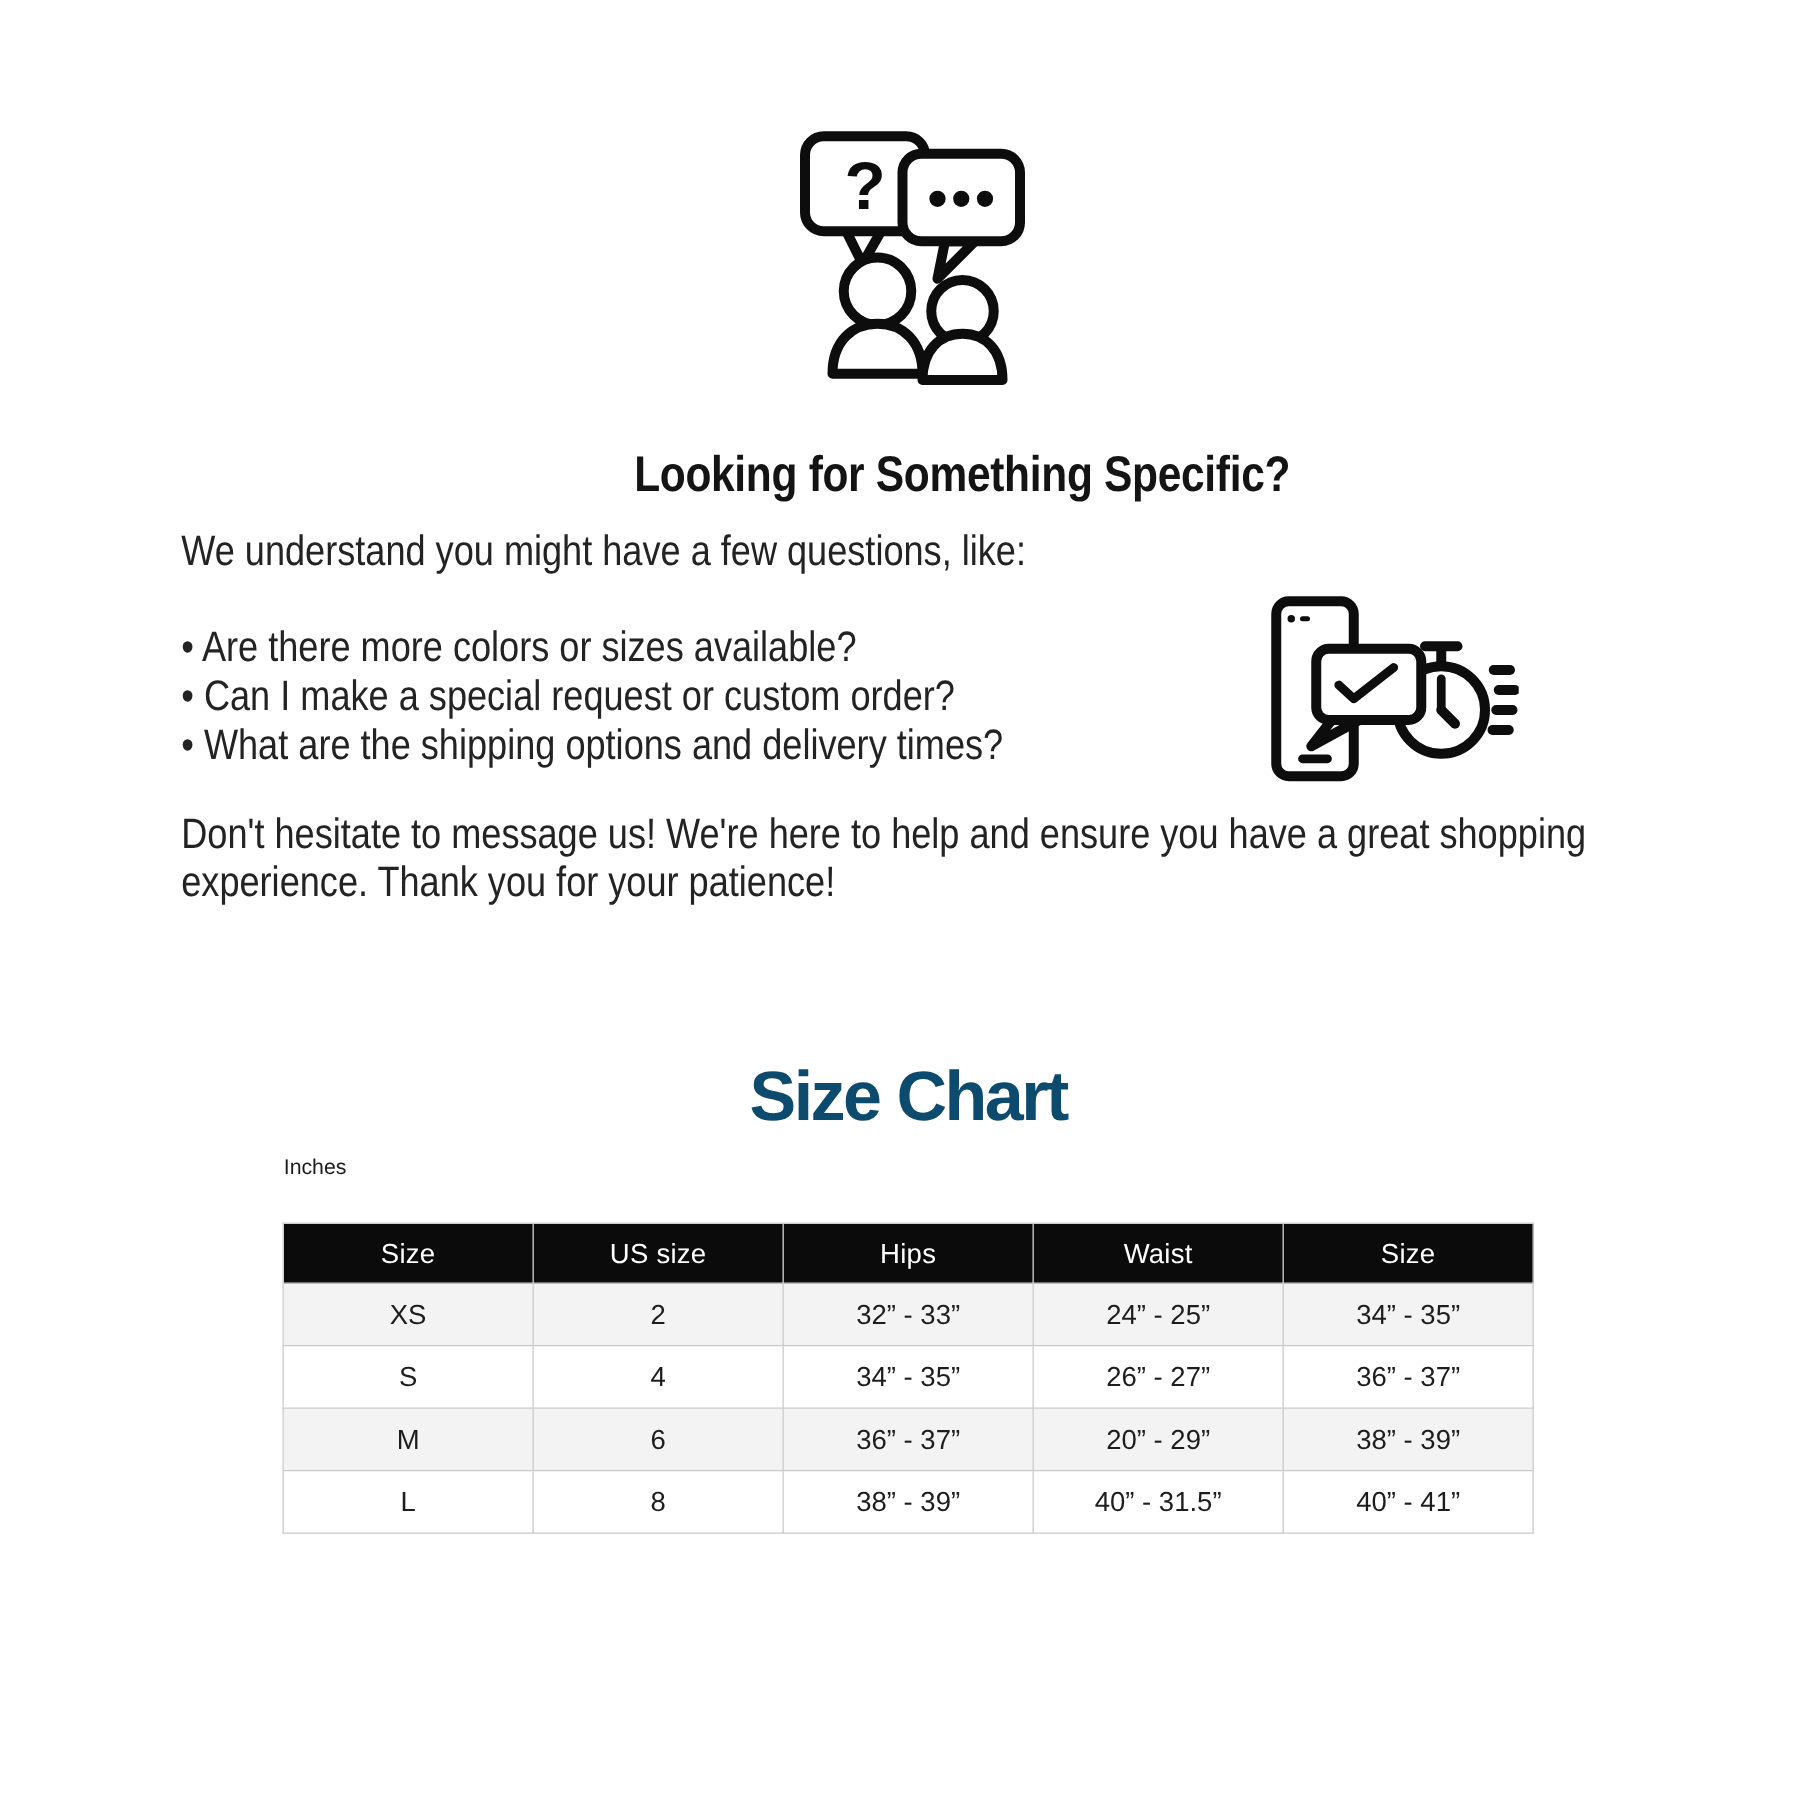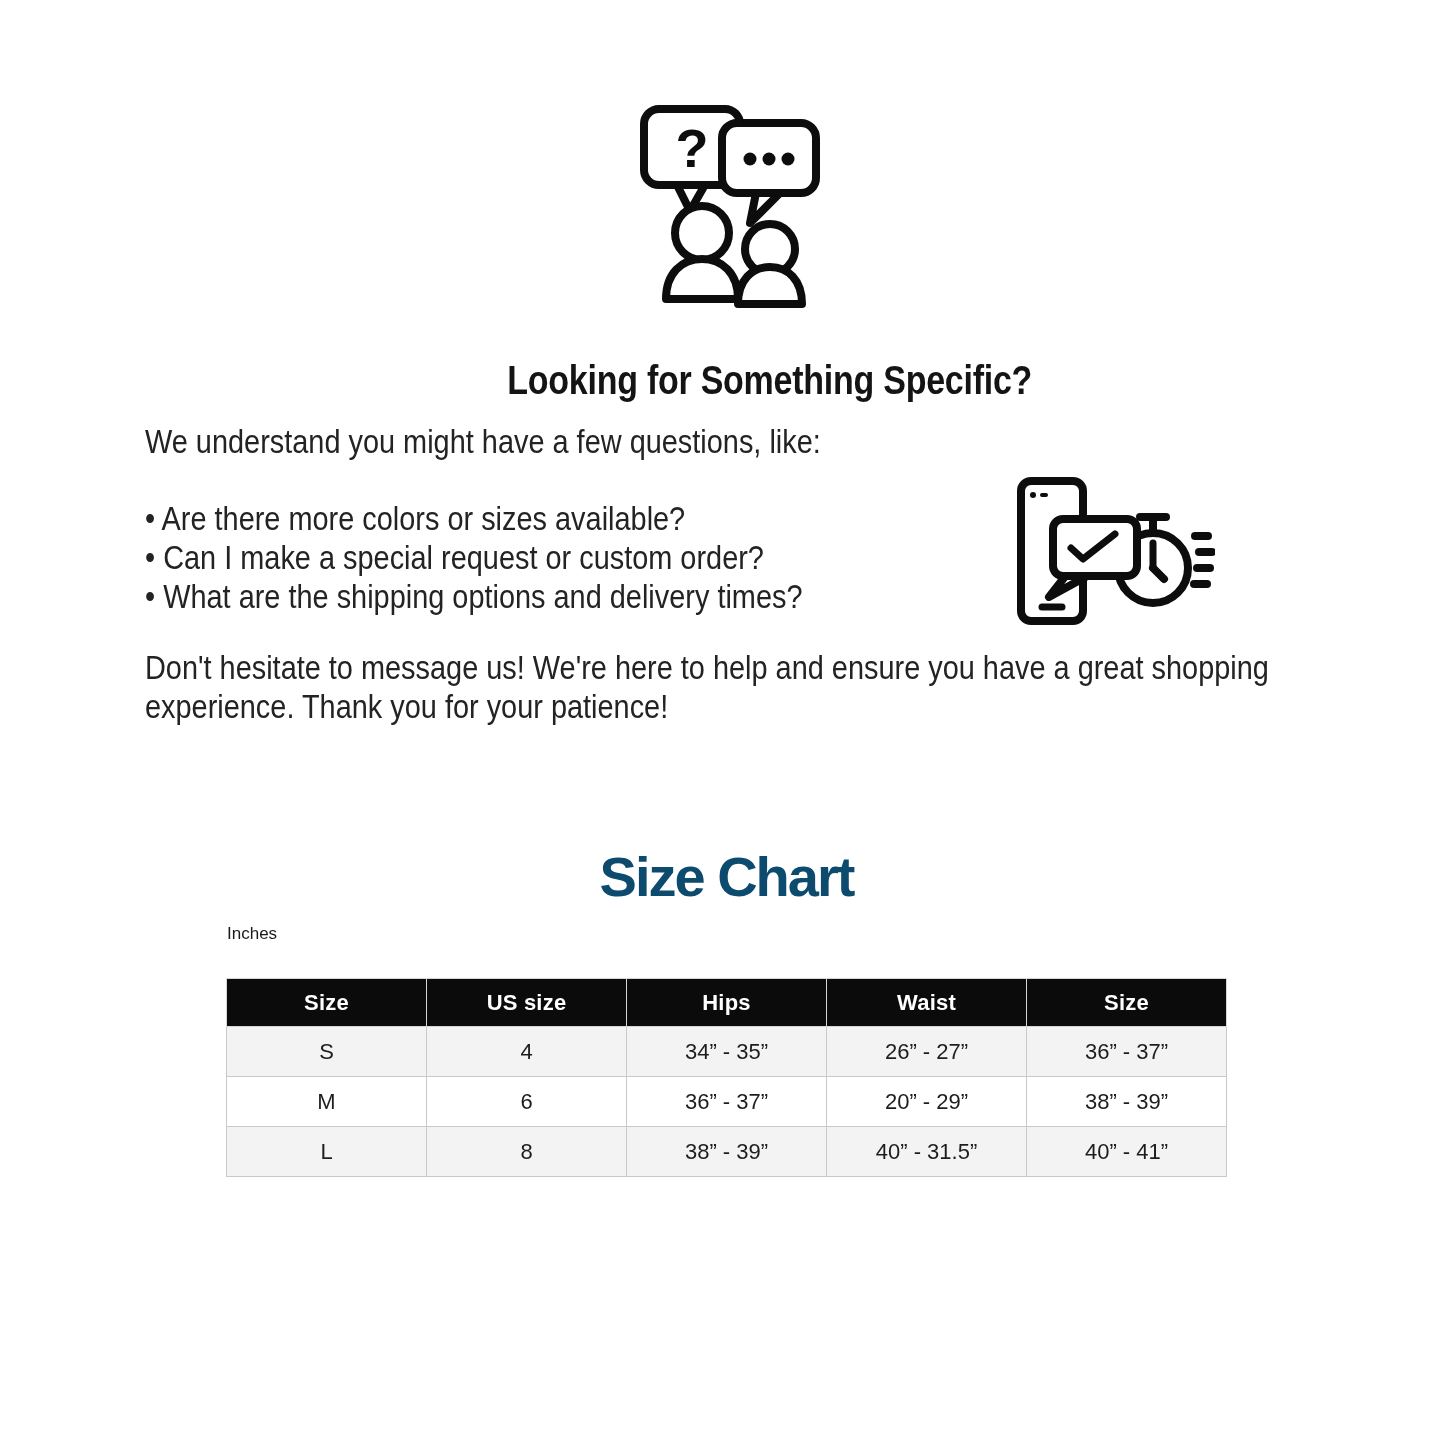--- a/index.html
+++ b/index.html
@@ -29,21 +29,21 @@
   .chart-title{font-size:56px;font-weight:bold;letter-spacing:-2px;color:#0c4a6e;white-space:nowrap;}
   .unit-label{left:227px;top:924px;font-size:17px;color:#1b1b1b;}
 
   .size-table{
     position:absolute;left:226px;top:978px;width:1001px;
     border-collapse:collapse;table-layout:fixed;
     font-size:22px;color:#1d1d1d;text-align:center;
   }
   .size-table th,.size-table td{border:1px solid #c9c9c9;padding:0;}
   .size-table thead th{
-    background:#0b0b0b;color:#ffffff;font-weight:bold;height:47px;
+    background:#0b0b0b;color:#ffffff;font-weight:normal;height:47px;
     border-color:#d6d6d6;letter-spacing:0.2px;
   }
   .size-table tbody td{height:49px;background:#ffffff;}
   .size-table tbody tr:nth-child(odd) td{background:#f3f3f3;}
   svg .strokefill{fill:#ffffff;stroke:#0d0d0d;stroke-width:8;stroke-linejoin:round;}
   svg .ink{fill:#0d0d0d;}
 </style>
 </head>
 <body>
 
@@ -115,20 +115,27 @@
     <tr>
       <th>Size</th>
       <th>US size</th>
       <th>Hips</th>
       <th>Waist</th>
       <th>Size</th>
     </tr>
   </thead>
   <tbody id="size-rows">
       <tr>
+        <td>XS</td>
+        <td>2</td>
+        <td>32” - 33”</td>
+        <td>24” - 25”</td>
+        <td>34” - 35”</td>
+      </tr>
+      <tr>
         <td>S</td>
         <td>4</td>
         <td>34” - 35”</td>
         <td>26” - 27”</td>
         <td>36” - 37”</td>
       </tr>
       <tr>
         <td>M</td>
         <td>6</td>
         <td>36” - 37”</td>

